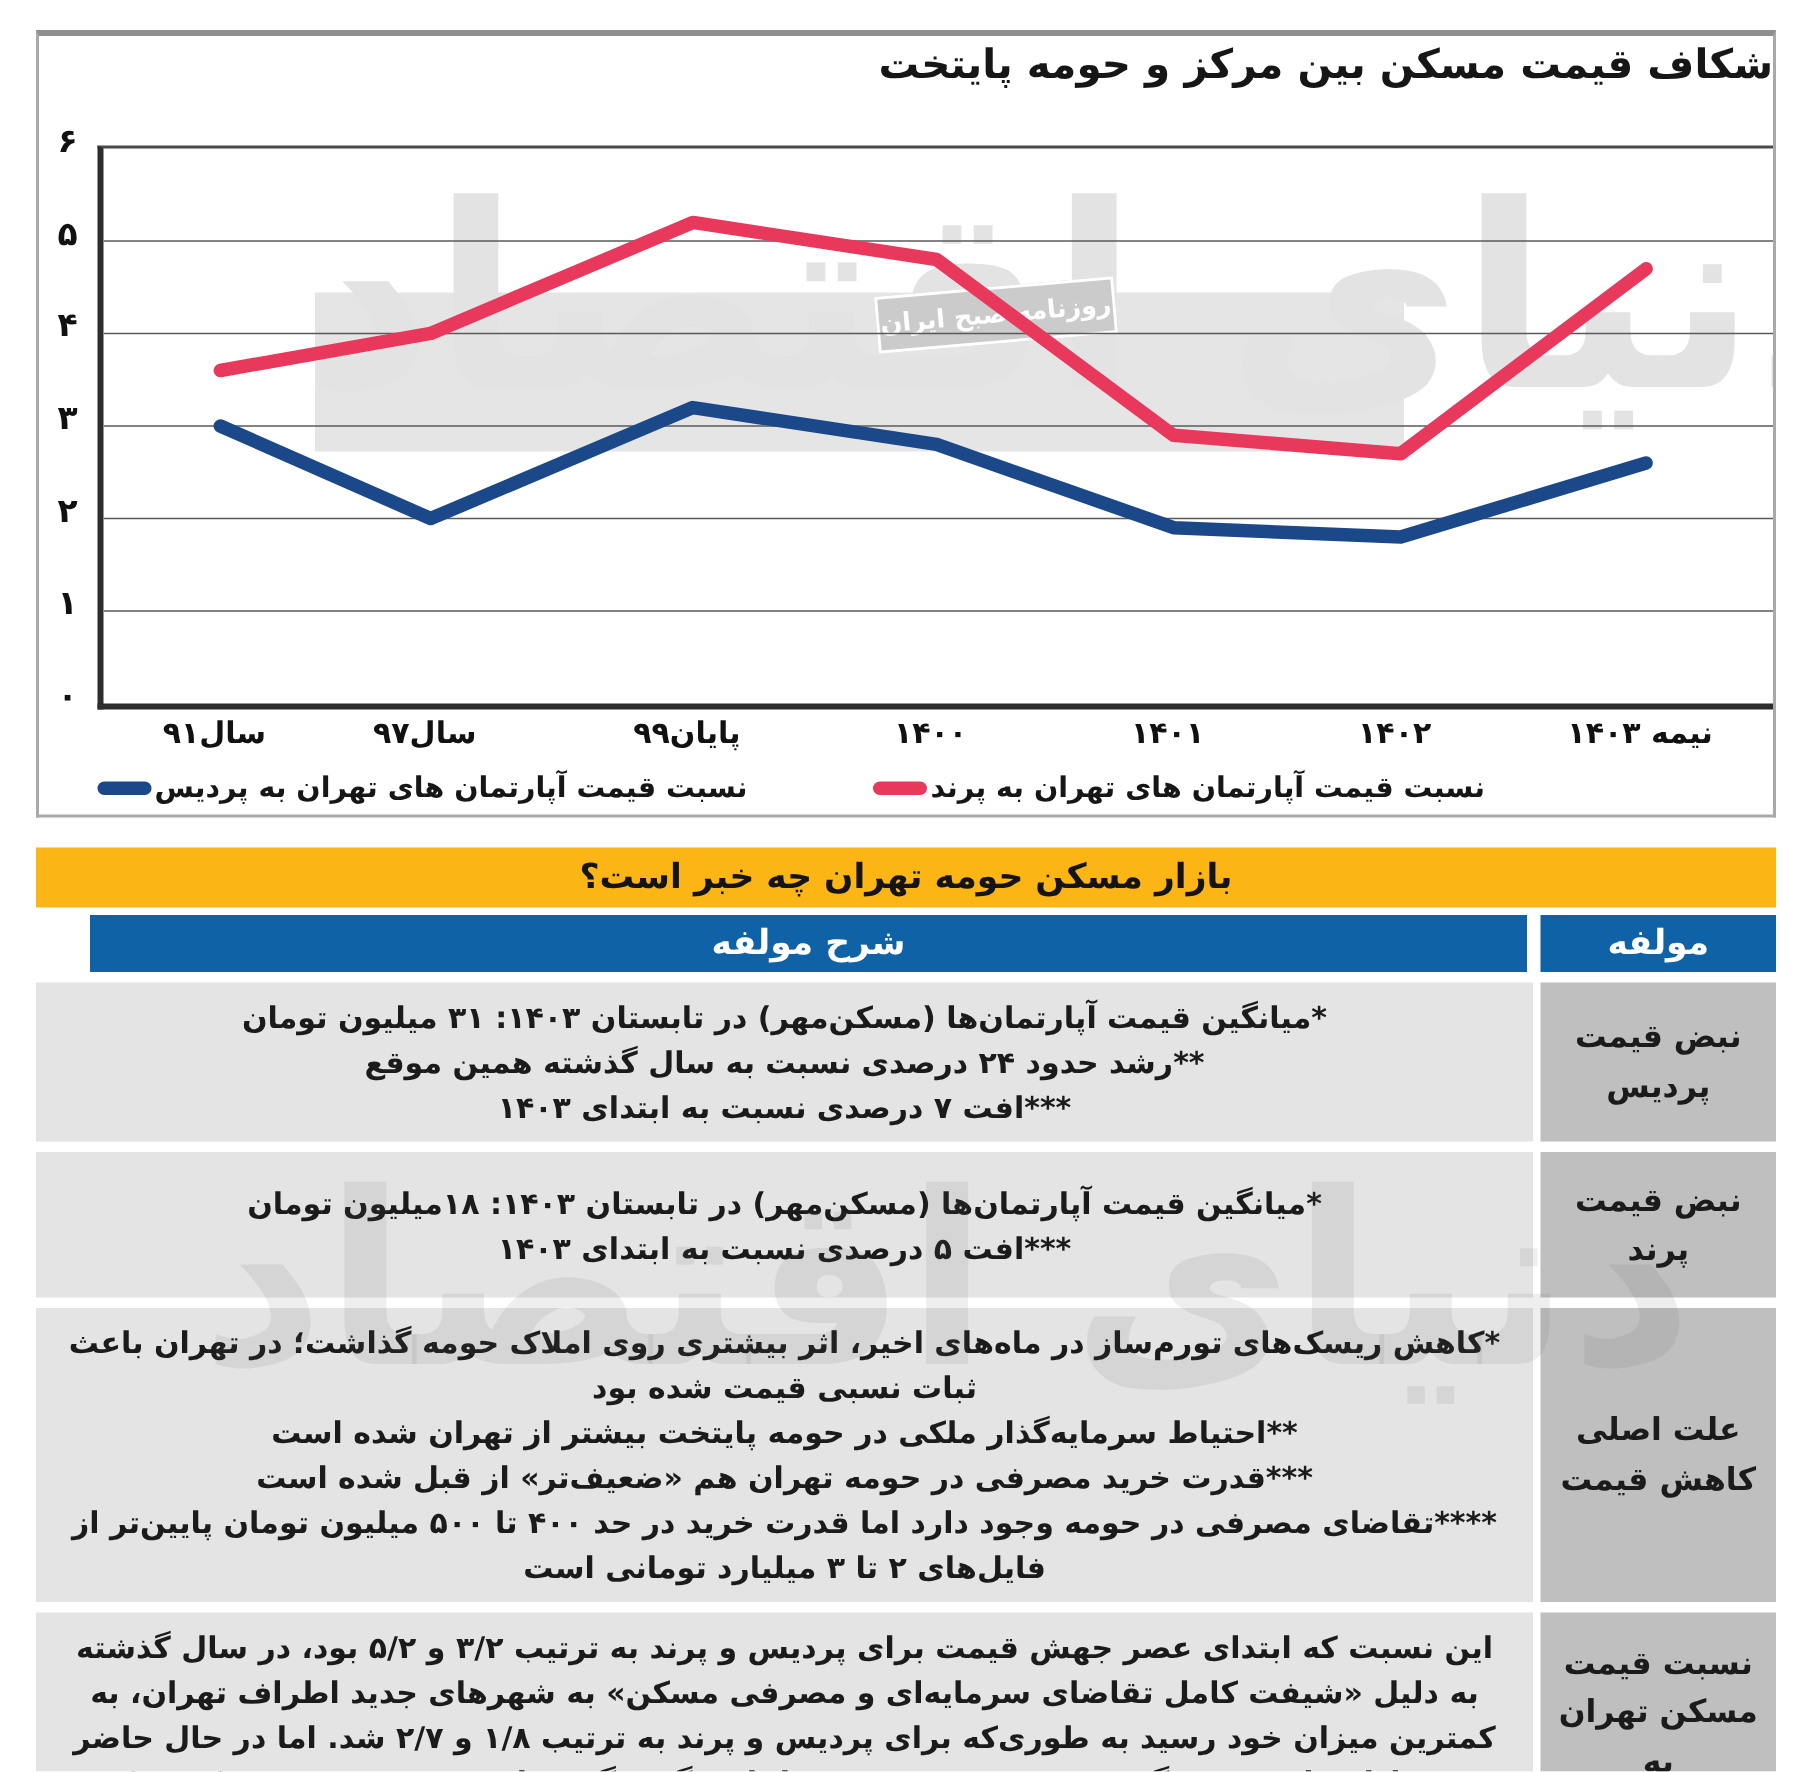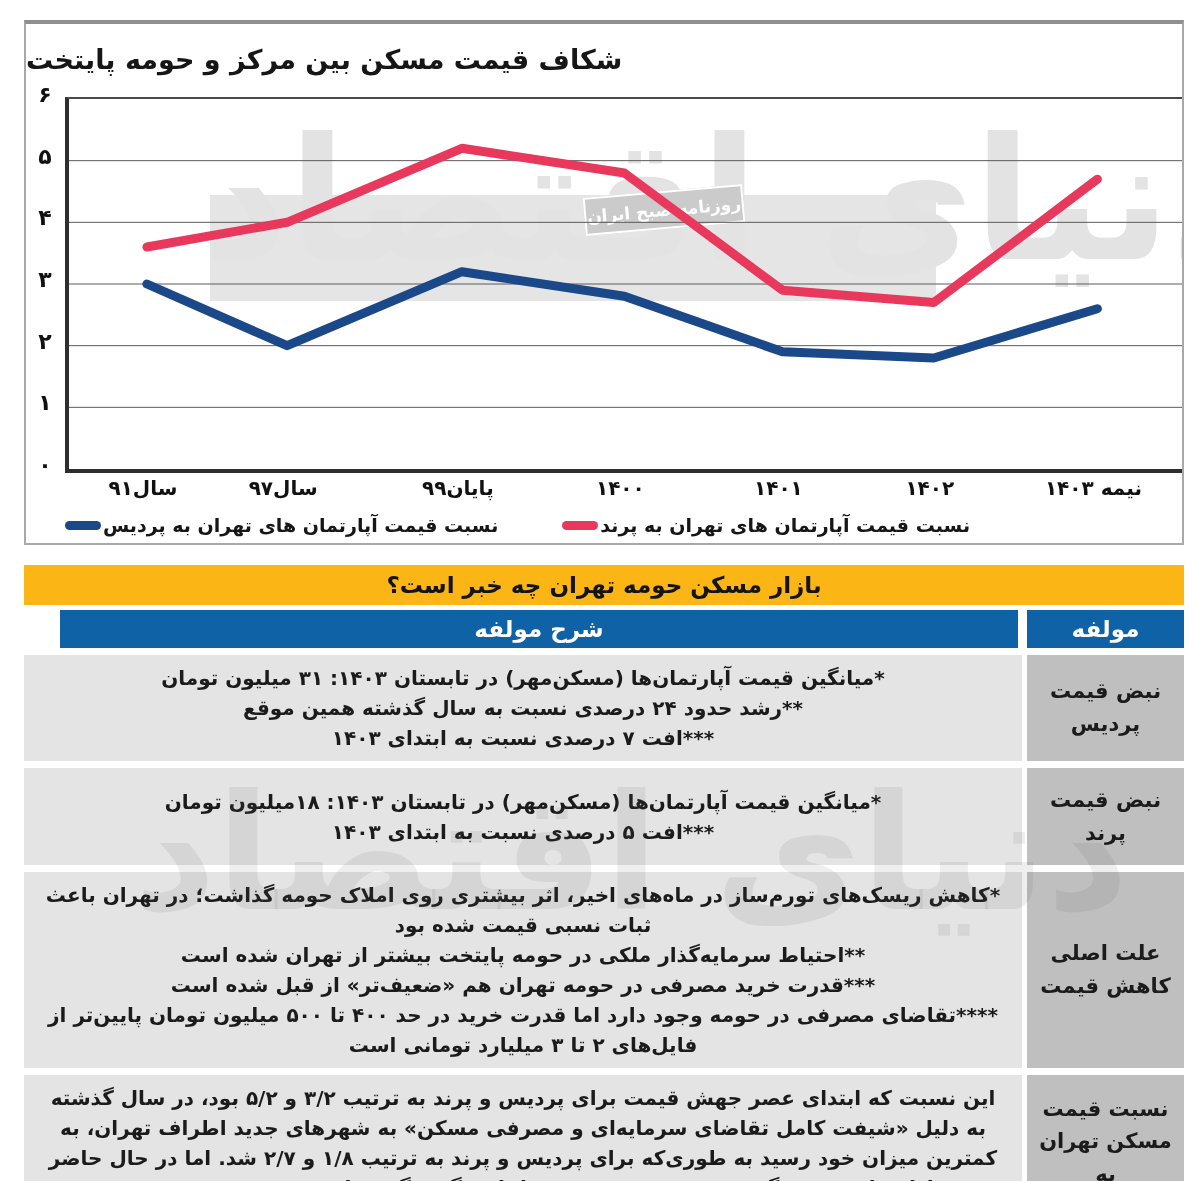--- a/index.html
+++ b/index.html
@@ -3,34 +3,34 @@
 <meta charset="utf-8">
 <style>
   html,body{margin:0;padding:0;background:#fff;}
   .page{position:relative;width:1200px;height:1181px;background:#fff;overflow:hidden;
         font-family:"DejaVu Sans","Liberation Sans",sans-serif;color:#1b1b1b;}
 
   
   .chart-card{position:absolute;left:24px;top:20px;width:1160px;height:525px;
               background:#fff;border:2px solid #a9a9a9;border-top:4px solid #8f8f8f;
               box-sizing:border-box;overflow:hidden;}
-  .chart-title{position:absolute;left:0;top:20px;width:100%;text-align:left;
+  .chart-title{position:absolute;left:0;top:4px;width:100%;text-align:right;
                font-size:27px;font-weight:bold;color:#161616;}
   .plot{position:absolute;left:39px;top:73px;width:1113px;height:370px;box-sizing:content-box;
         border-top:2px solid #4a4a4a;border-right:1px solid #9a9a9a;
         border-left:4px solid #2e2e2e;border-bottom:4px solid #2e2e2e;background:transparent;}
   .plot svg{position:absolute;left:0;top:0;z-index:3;}
   .ylabels{position:absolute;left:2px;top:73px;width:34px;height:370px;z-index:4;}
   .ylabels span{position:absolute;left:0;width:34px;text-align:center;
                 font-size:22px;font-weight:bold;color:#111;}
   .xlabels{position:absolute;left:39px;top:452px;width:1113px;height:28px;z-index:4;}
   .xlabels span{position:absolute;width:130px;margin-left:-65px;text-align:center;
                 font-size:20px;font-weight:bold;color:#111;}
   .legend{position:absolute;left:39px;top:490px;display:flex;flex-direction:row;
-          gap:64px;align-items:center;z-index:4;}
+          gap:84px;align-items:center;z-index:4;}
   .legend-item{display:flex;flex-direction:row;align-items:center;gap:2px;}
   .legend-swatch{width:36px;height:9px;border-radius:5px;flex:0 0 auto;}
   .legend-label{font-size:19px;font-weight:bold;color:#161616;direction:rtl;}
 
   
   .wm-band{position:absolute;left:184px;top:171px;width:726px;height:106px;
            background:#e5e5e5;z-index:1;}
   .wm-logo{position:absolute;left:175px;top:66px;z-index:2;font-size:170px;font-weight:bold;
            color:#e3e3e3;white-space:nowrap;direction:rtl;letter-spacing:6px;line-height:1.3;}
   .wm-label{position:absolute;left:558px;top:167px;width:156px;height:34px;z-index:2;

